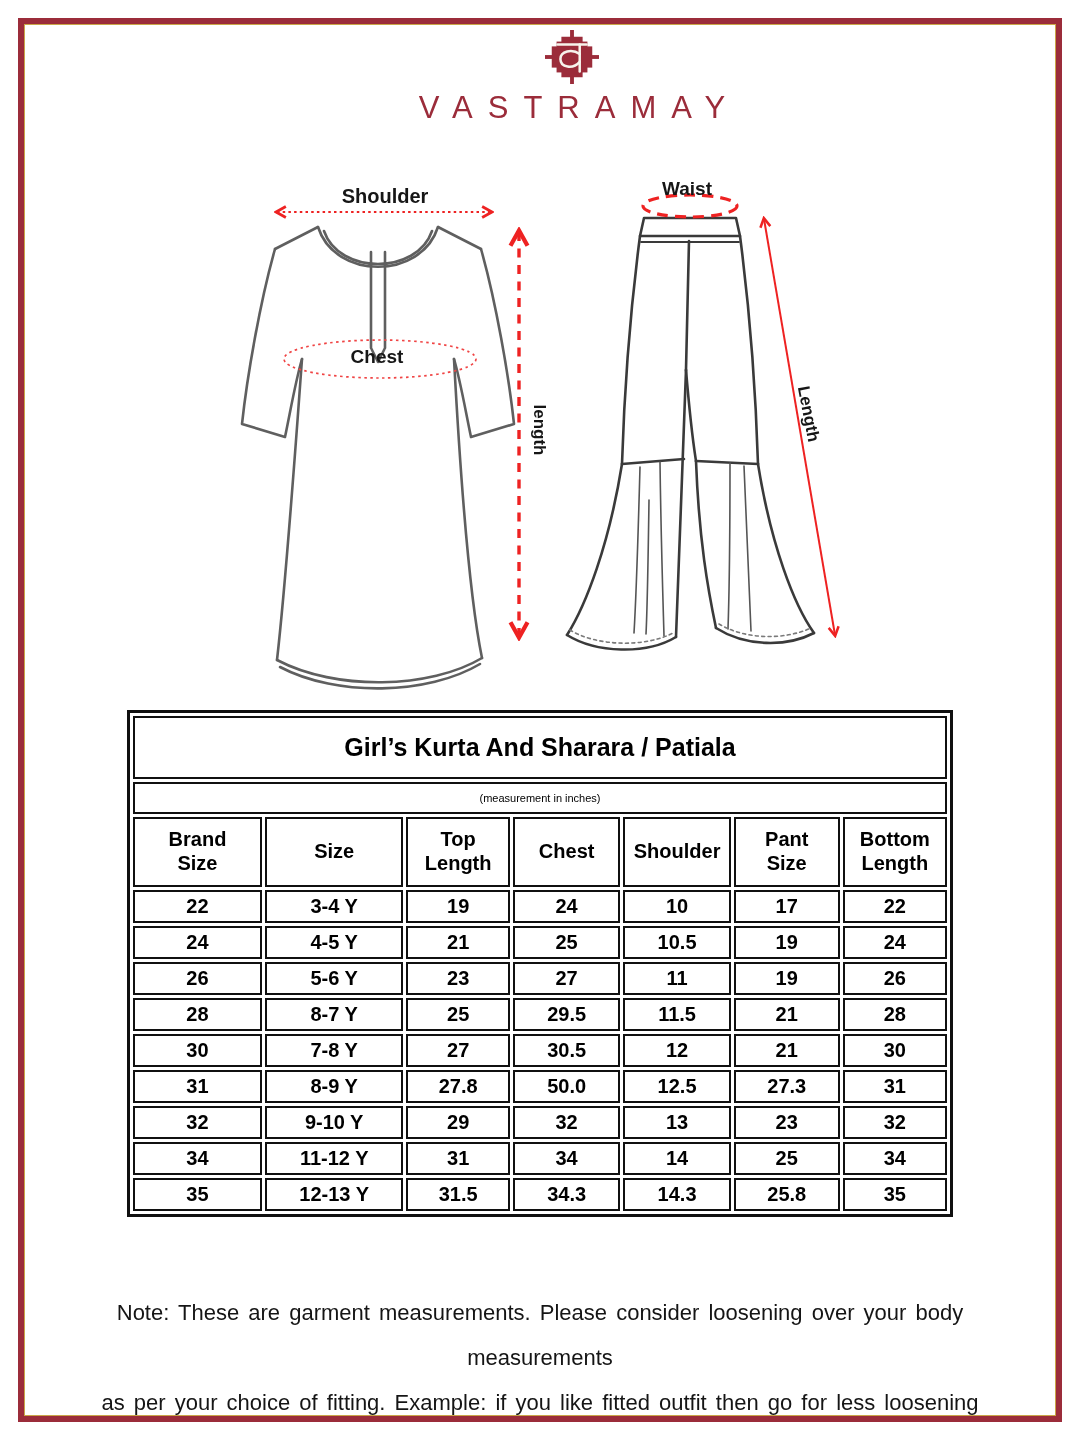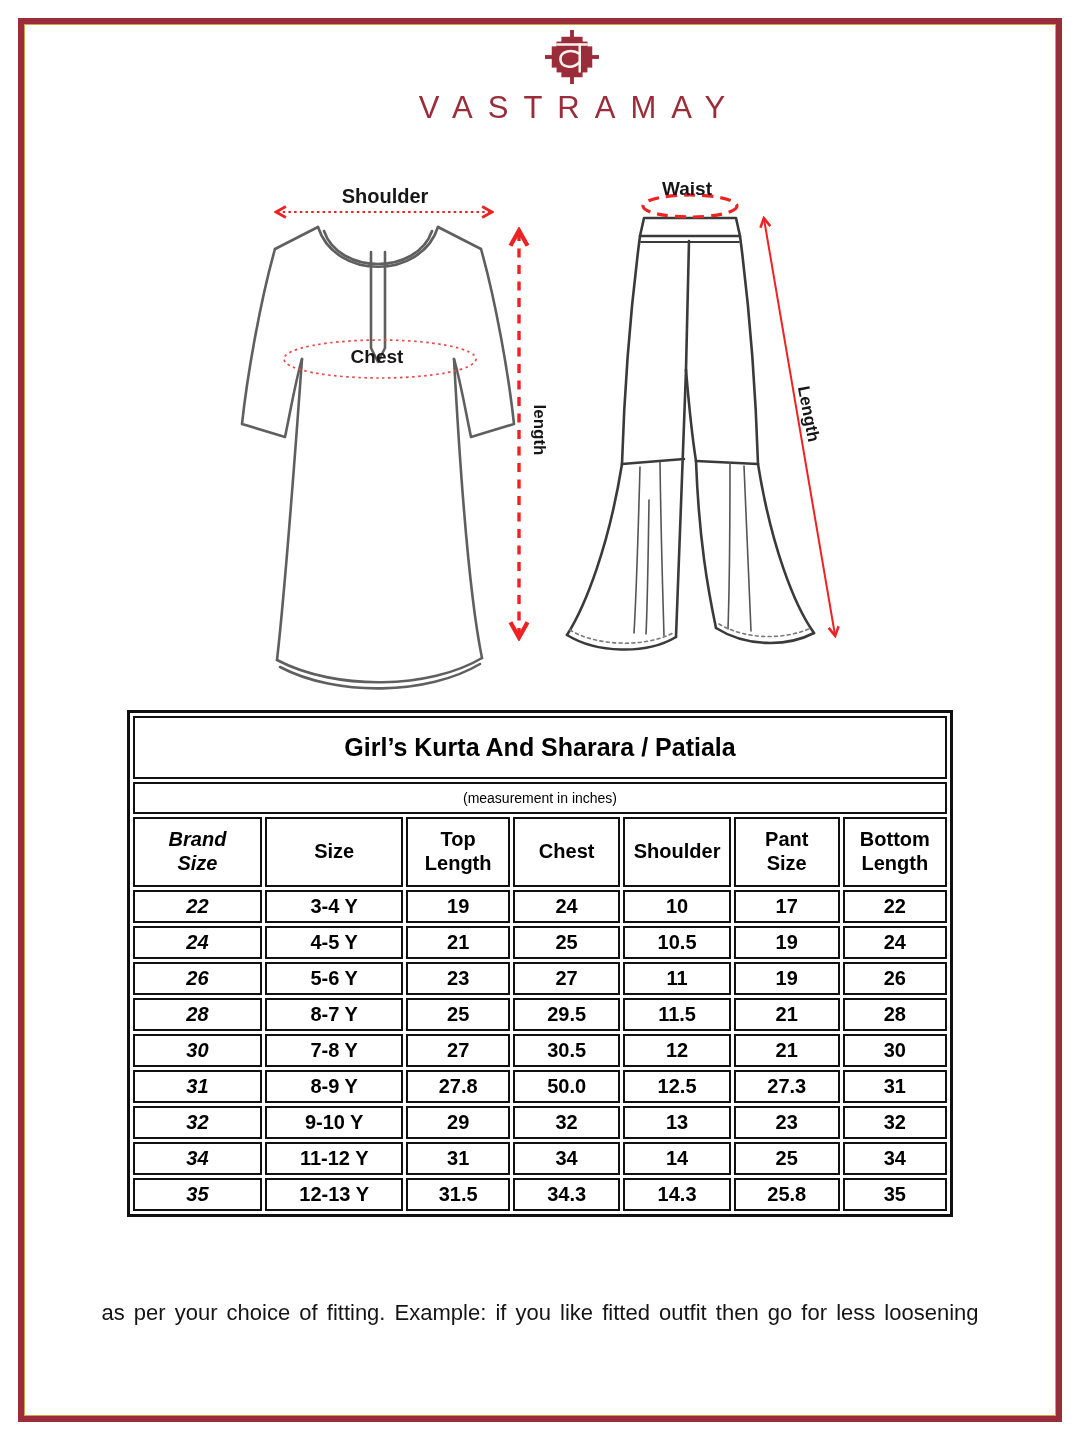--- a/index.html
+++ b/index.html
@@ -52,25 +52,25 @@
     width:100%;
     border-collapse:separate; border-spacing:3px;
     border:3px solid #101010; background:#fff;
   }
   table.size th, table.size td {
     border:2px solid #101010;
     text-align:center; vertical-align:middle;
     background:#fff; color:#000;
   }
   .title-cell { font-size:25px; font-weight:bold; height:57px; }
-  .unit-cell  { font-size:14px; font-weight:normal; height:26px; }
+  .unit-cell  { font-size:11px; font-weight:normal; height:26px; }
   tr.cols th  { font-size:20px; font-weight:bold; height:64px;
                 white-space:pre-line; line-height:1.18; }
   tbody.rows td { font-size:20px; font-weight:bold; height:27px; }
-  tr.cols th:nth-child(1), tbody.rows td:nth-child(1){ width:16.2%;font-style:italic; }
+  tr.cols th:nth-child(1), tbody.rows td:nth-child(1){ width:16.2%; }
   tr.cols th:nth-child(2), tbody.rows td:nth-child(2){ width:17.4%; }
   tr.cols th:nth-child(3), tbody.rows td:nth-child(3){ width:13.0%; }
   tr.cols th:nth-child(4), tbody.rows td:nth-child(4){ width:13.5%; }
   tr.cols th:nth-child(5), tbody.rows td:nth-child(5){ width:13.5%; }
   tr.cols th:nth-child(6), tbody.rows td:nth-child(6){ width:13.3%; }
   tr.cols th:nth-child(7), tbody.rows td:nth-child(7){ width:13.1%; }
 
   
   .note {
     position:absolute; left:45px; top:1290px; width:990px;
@@ -268,14 +268,15 @@
           <td>34.3</td>
           <td>14.3</td>
           <td>25.8</td>
           <td>35</td>
         </tr>
       </tbody>
   </table>
 </div>
 
 <div class="note">
+  <div>Note: These are garment measurements. Please consider loosening over your body measurements</div>
   <div>as per your choice of fitting. Example: if you like fitted outfit then go for less loosening</div>
 </div>
 
 </body></html>

